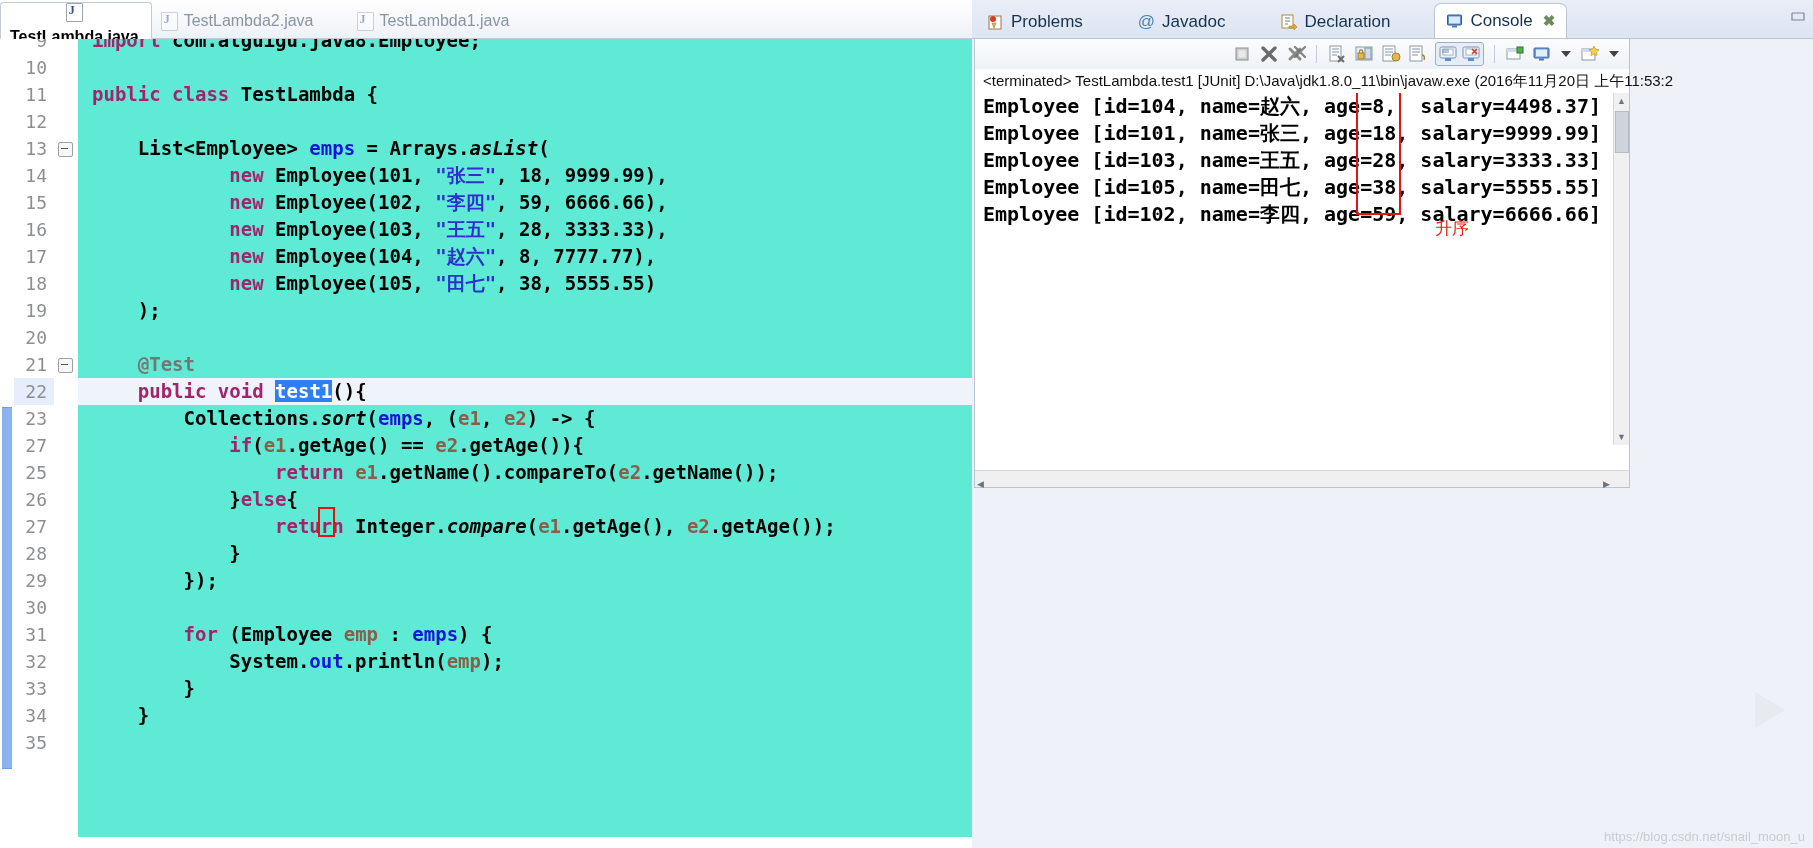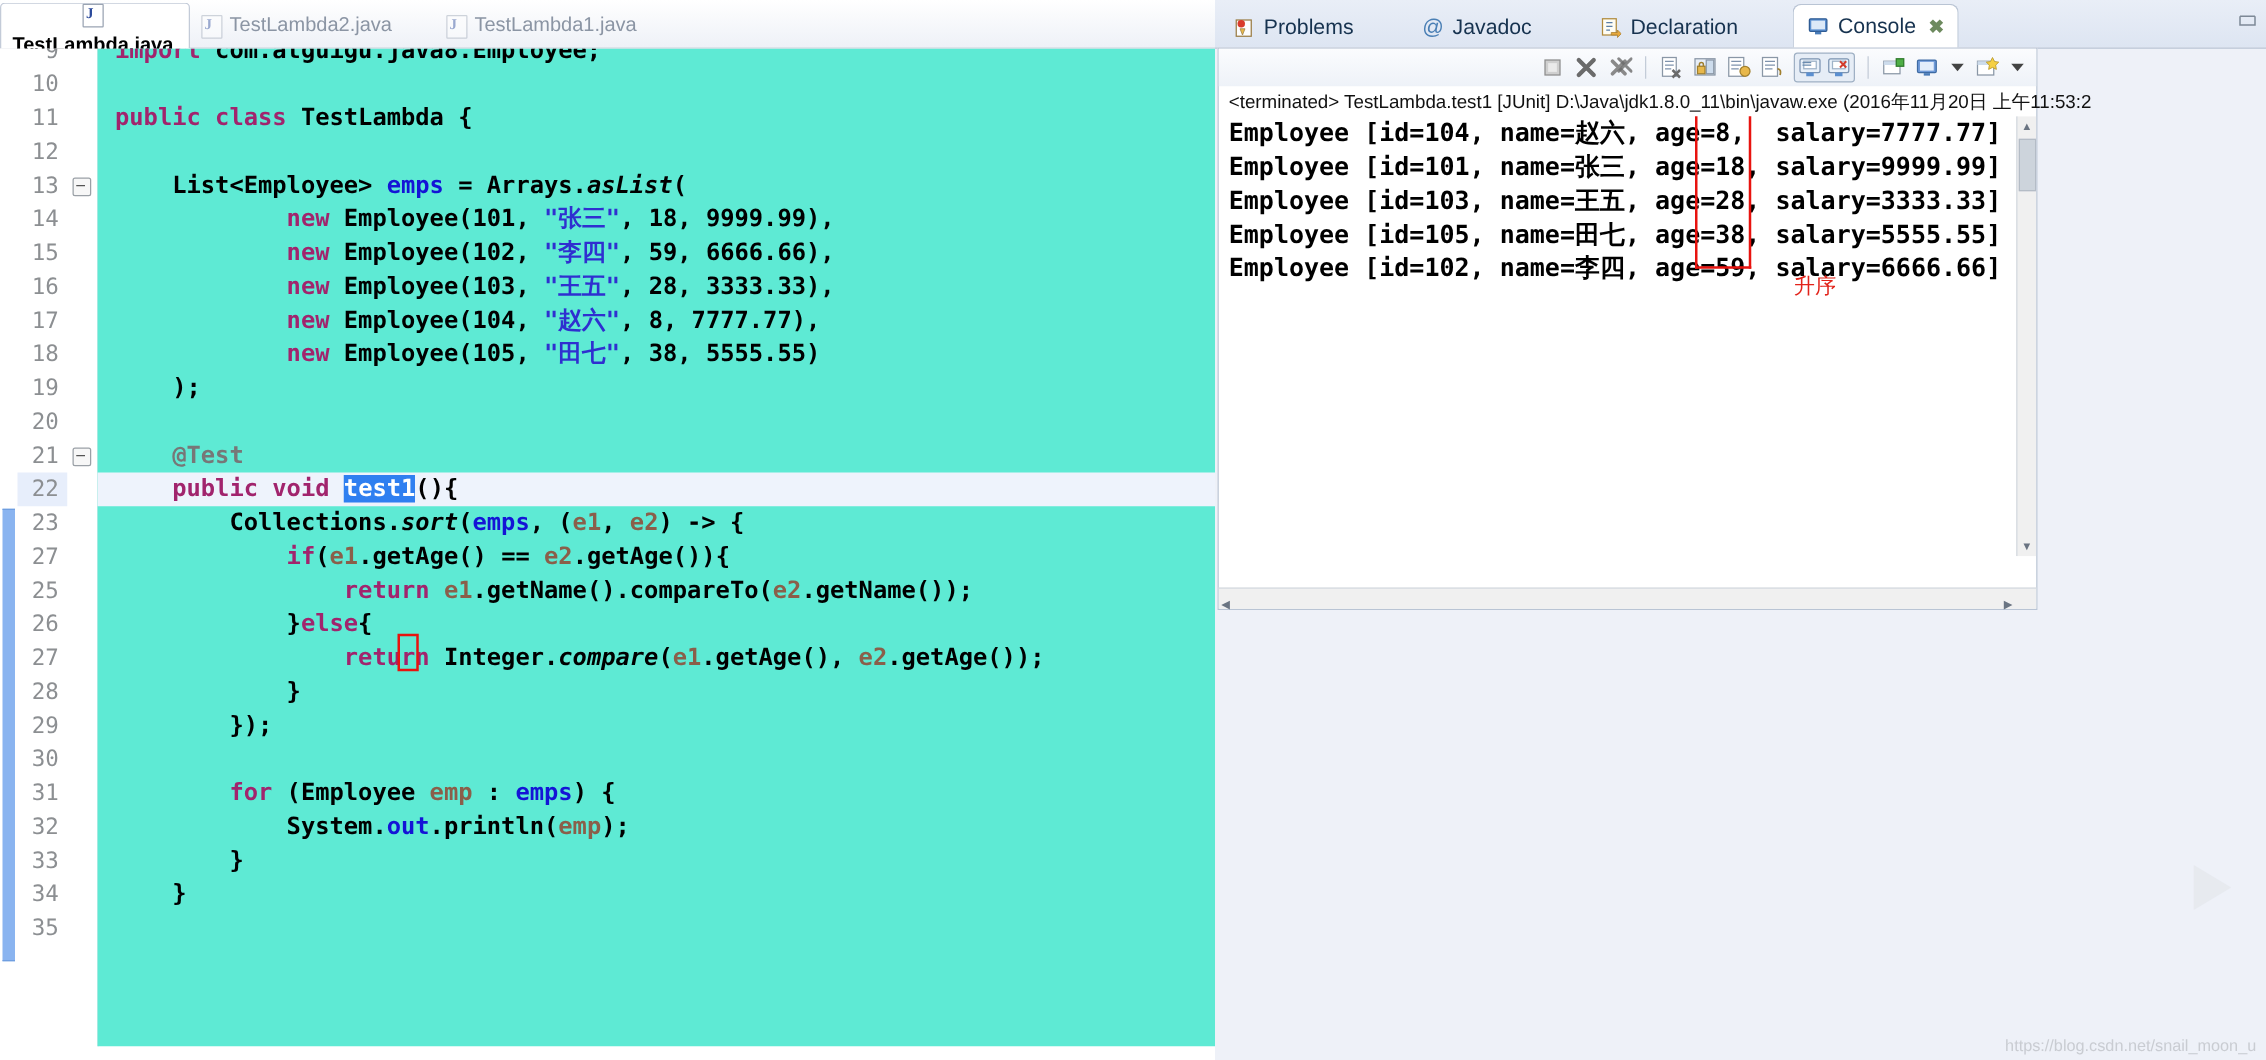--- a/index.html
+++ b/index.html
@@ -359,21 +359,21 @@
               <path d="M14 2 l1.6 3.2 l3.4 .5 l-2.5 2.4 .6 3.4 L14 9.9 l-3.1 1.6 .6 -3.4 L9 5.7 l3.4 -.5 z" fill="#f5d044" stroke="#b99a2e" stroke-width=".7"></path>
             </svg>
         </span>
         <span class="caret"></span>
       </div>
 
       <div class="termline">&lt;terminated&gt; TestLambda.test1 [JUnit] D:\Java\jdk1.8.0_11\bin\javaw.exe (2016年11月20日 上午11:53:2</div>
 
       <div class="outwrap">
         <div id="outlines">
-            <div class="outline">Employee [id=104, name=赵六, age=8,  salary=7777.77]</div>
+            <div class="outline">Employee [id=104, name=赵六, age=8,  salary=4498.37]</div>
             <div class="outline">Employee [id=101, name=张三, age=18, salary=9999.99]</div>
             <div class="outline">Employee [id=103, name=王五, age=28, salary=3333.33]</div>
             <div class="outline">Employee [id=105, name=田七, age=38, salary=5555.55]</div>
             <div class="outline">Employee [id=102, name=李四, age=59, salary=6666.66]</div>
           </div>
 
         <div class="redbox" style="left:381px;top:-18px;width:45px;height:140px;border-top:none;"></div>
 
         <span class="note" style="left:460px;top:124px;">升序</span>
 

